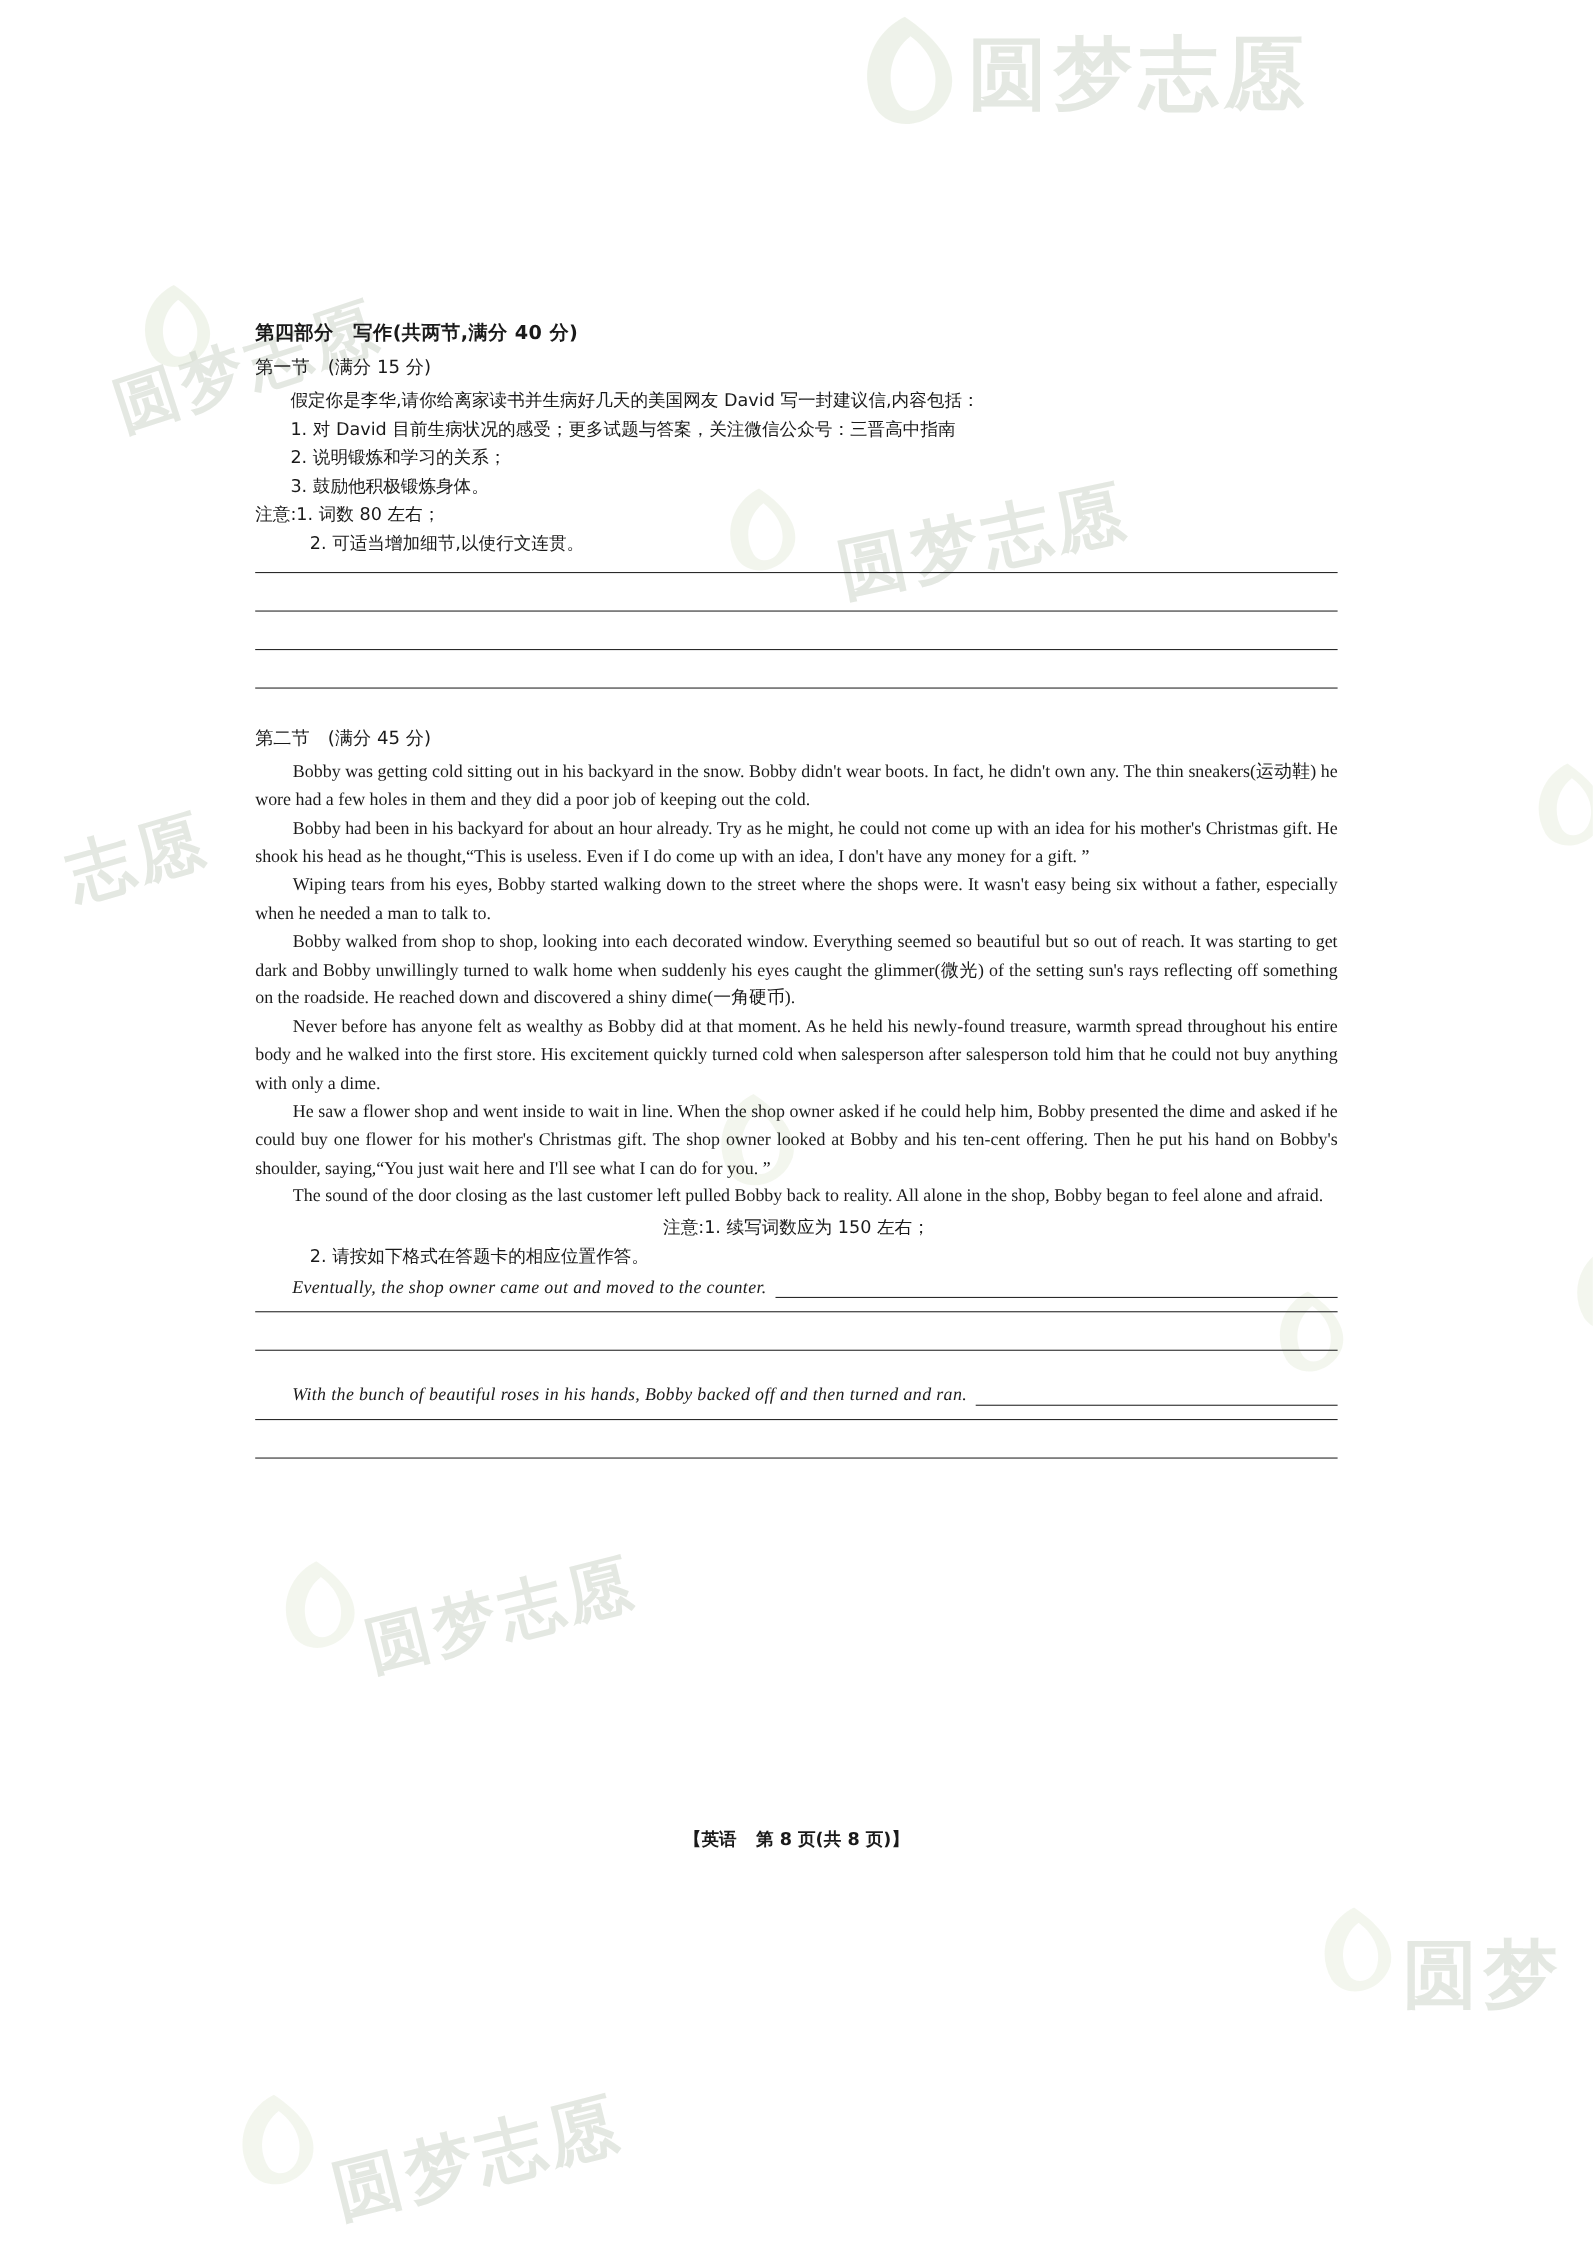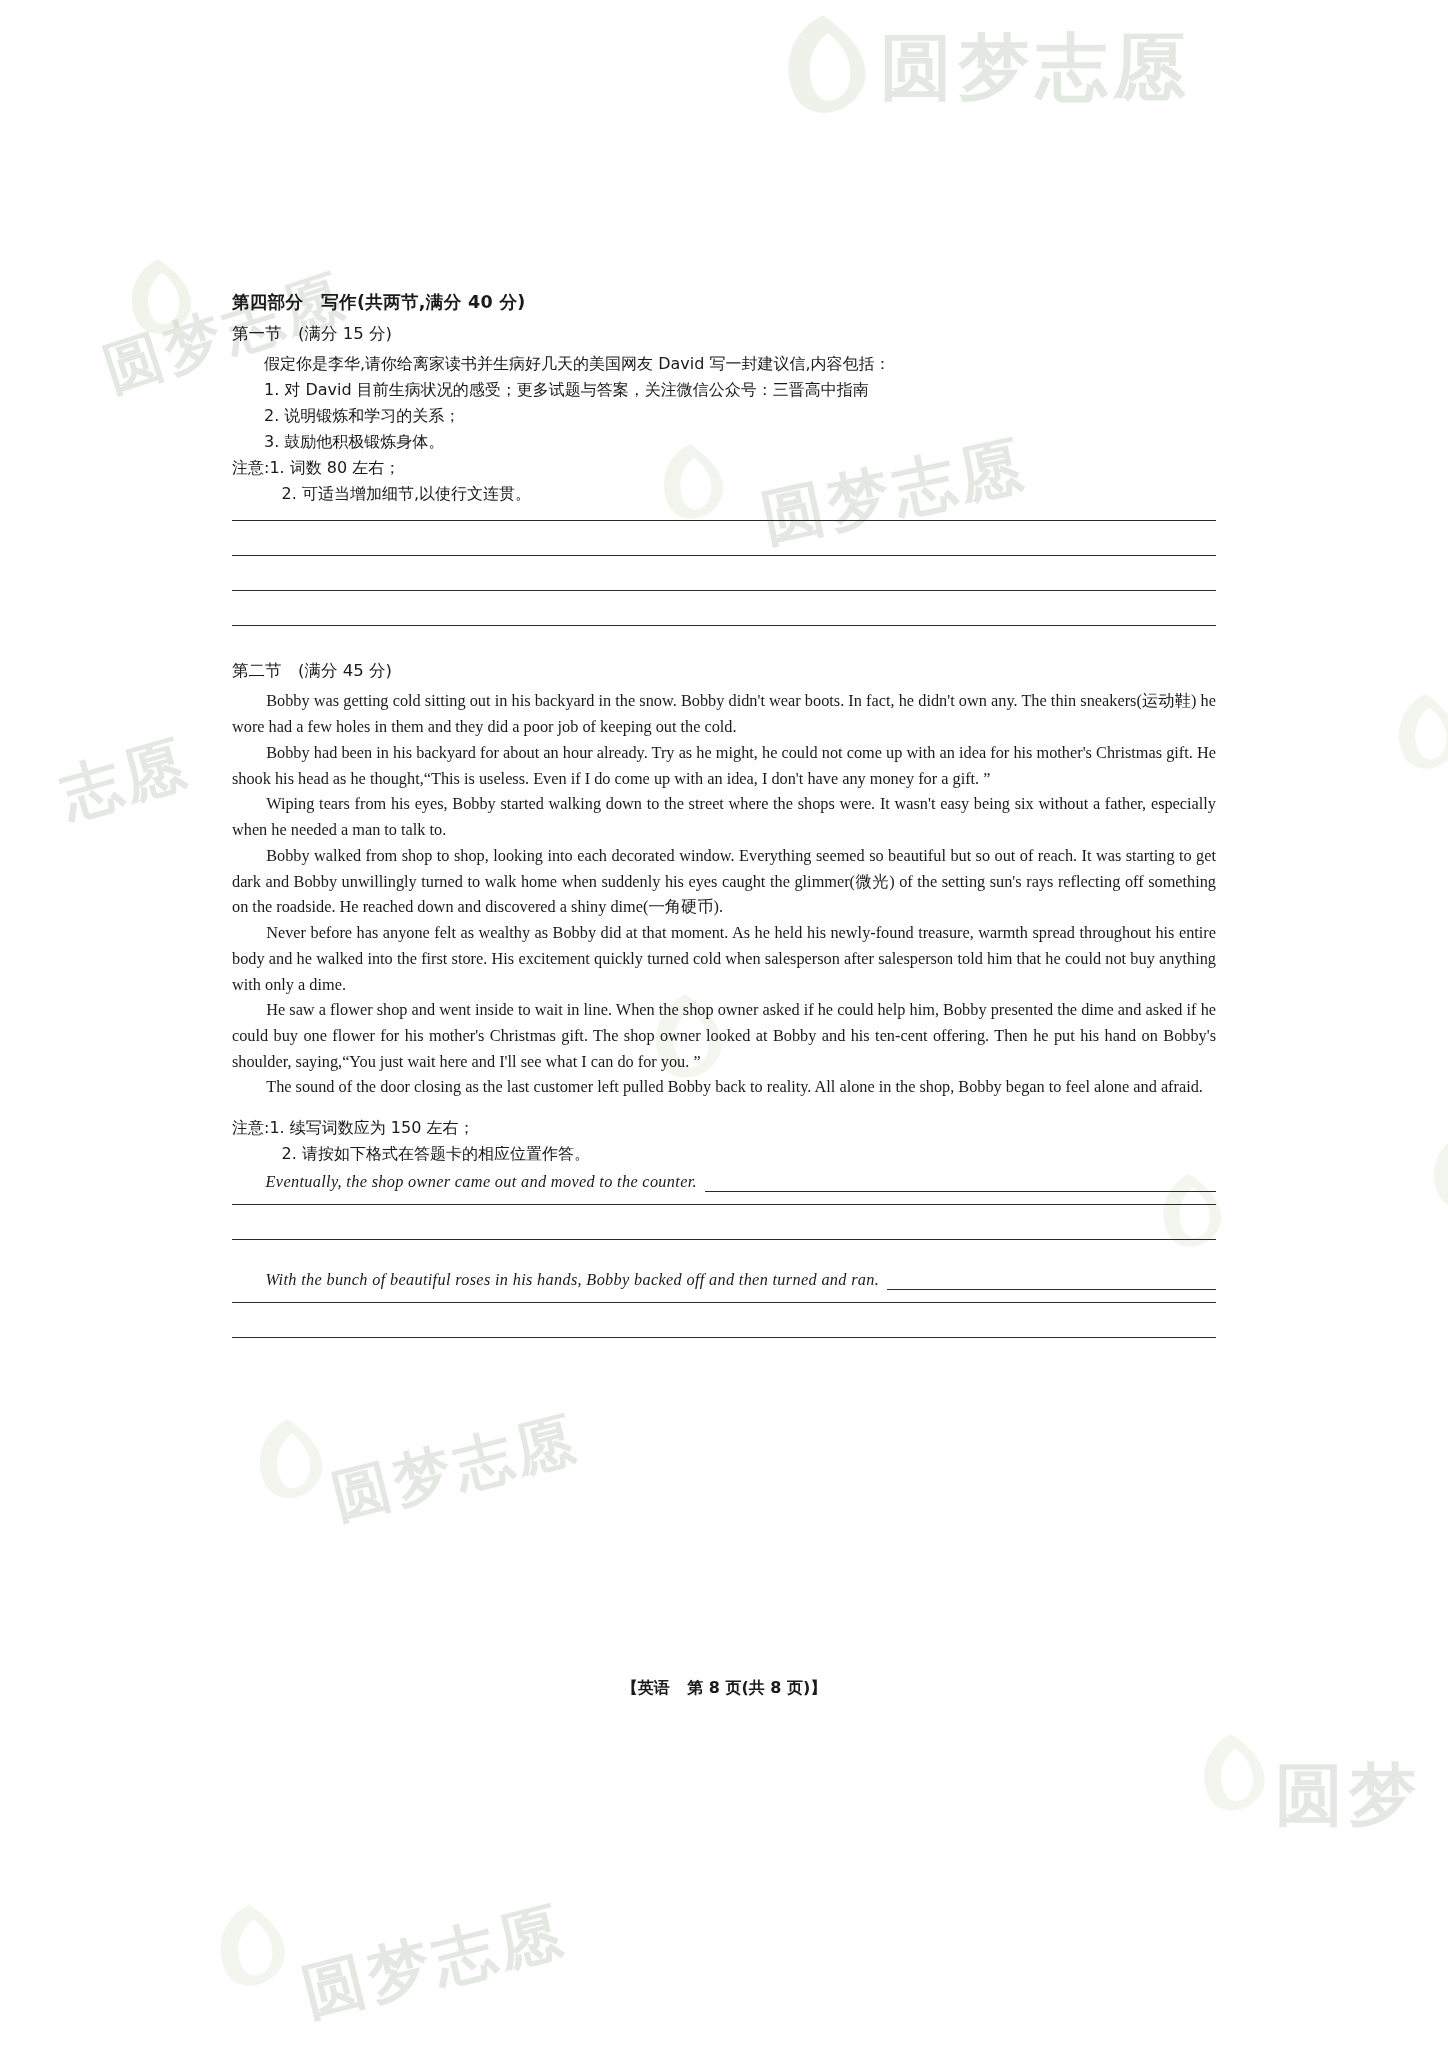--- a/index.html
+++ b/index.html
@@ -211,21 +211,21 @@
     <div class="sub-head" style="margin-top:2px;">第二节　(满分 45 分)</div>
 
     <p class="en">Bobby was getting cold sitting out in his backyard in the snow. Bobby didn't wear boots. In fact, he didn't own any. The thin sneakers(运动鞋) he wore had a few holes in them and they did a poor job of keeping out the cold.</p>
     <p class="en">Bobby had been in his backyard for about an hour already. Try as he might, he could not come up with an idea for his mother's Christmas gift. He shook his head as he thought,“This is useless. Even if I do come up with an idea, I don't have any money for a gift. ”</p>
     <p class="en">Wiping tears from his eyes, Bobby started walking down to the street where the shops were. It wasn't easy being six without a father, especially when he needed a man to talk to.</p>
     <p class="en">Bobby walked from shop to shop, looking into each decorated window. Everything seemed so beautiful but so out of reach. It was starting to get dark and Bobby unwillingly turned to walk home when suddenly his eyes caught the glimmer(微光) of the setting sun's rays reflecting off something on the roadside. He reached down and discovered a shiny dime(一角硬币).</p>
     <p class="en">Never before has anyone felt as wealthy as Bobby did at that moment. As he held his newly-found treasure, warmth spread throughout his entire body and he walked into the first store. His excitement quickly turned cold when salesperson after salesperson told him that he could not buy anything with only a dime.</p>
     <p class="en">He saw a flower shop and went inside to wait in line. When the shop owner asked if he could help him, Bobby presented the dime and asked if he could buy one flower for his mother's Christmas gift. The shop owner looked at Bobby and his ten-cent offering. Then he put his hand on Bobby's shoulder, saying,“You just wait here and I'll see what I can do for you. ”</p>
     <p class="en">The sound of the door closing as the last customer left pulled Bobby back to reality. All alone in the shop, Bobby began to feel alone and afraid.</p>
 
-    <p class="zh" style="margin-top:15px;">注意:1. 续写词数应为 150 左右；</p>
+    <p class="zh" style="margin-top:3px;text-align:center;">注意:1. 续写词数应为 150 左右；</p>
     <p class="zh indent-item2">2. 请按如下格式在答题卡的相应位置作答。</p>
 
     <div class="cont-row" style="margin-top:5px;">
       <span class="italic-line">Eventually, the shop owner came out and moved to the counter.</span>
       <span class="fill"></span>
     </div>
     <div class="blank-lines" style="margin-top:12px;">
       <div class="line-rule"></div>
       <div class="line-rule" style="margin-bottom:30px;"></div>
     </div>
@@ -234,18 +234,18 @@
       <span class="italic-line">With the bunch of beautiful roses in his hands, Bobby backed off and then turned and ran.</span>
       <span class="fill"></span>
     </div>
     <div class="blank-lines" style="margin-top:12px;">
       <div class="line-rule"></div>
       <div class="line-rule" style="margin-bottom:0;"></div>
     </div>
 
   </div>
 
-  <div class="footer" style="top:1660px;margin-top:16px;">
+  <div class="footer" style="top:1660px;">
     <span class="page-box">【英语</span>
     <span class="page-box">第 8 页(共 8 页)】</span>
   </div>
 
 </div>
 
 </body></html>

